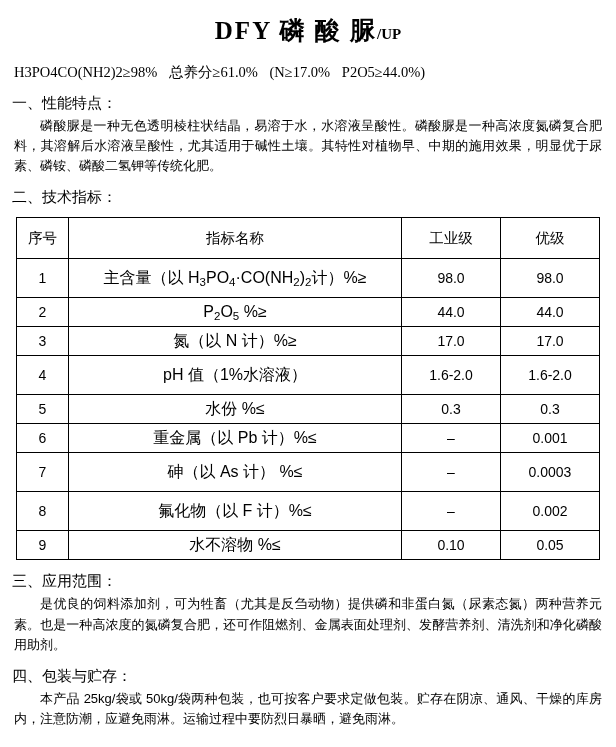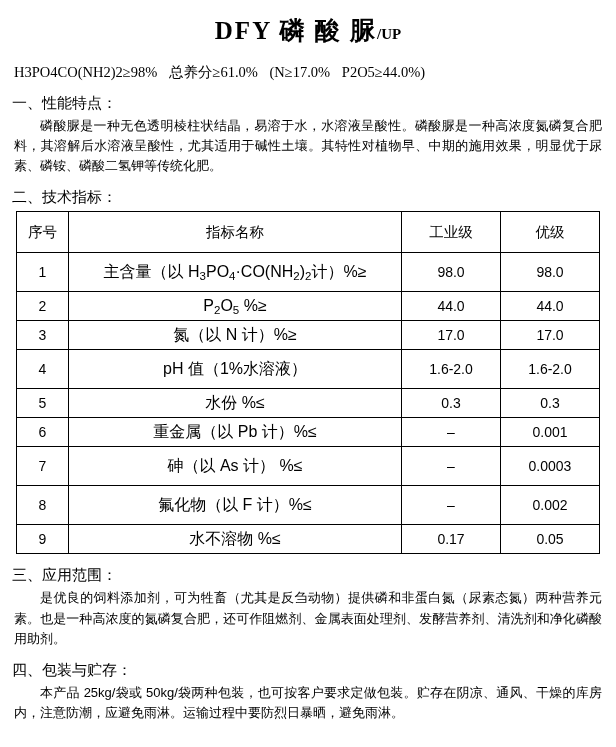--- a/index.html
+++ b/index.html
@@ -54,21 +54,21 @@
   .para {
     margin: 3px 14px 0 14px;
     font-size: 13px;
     line-height: 1.55;
     text-align: justify;
     text-indent: 2em;
     font-family: "Liberation Sans", "DejaVu Sans", sans-serif;
   }
 
   table.spec {
-    margin: 4px auto 0 auto;
+    margin: 10px auto 0 auto;
     width: 583px;
     border-collapse: collapse;
     table-layout: fixed;
     font-size: 14px;
     font-family: "Liberation Sans", "DejaVu Sans", sans-serif;
   }
   table.spec td, table.spec th {
     border: 1px solid #000000;
     text-align: center;
     vertical-align: middle;
@@ -179,21 +179,21 @@
         </tr>
         <tr class="tall">
           <td>8</td>
           <td class="name-cell">氟化物（以 F 计）%≤</td>
           <td>–</td>
           <td>0.002</td>
         </tr>
         <tr>
           <td>9</td>
           <td class="name-cell">水不溶物  %≤</td>
-          <td>0.17</td>
+          <td>0.10</td>
           <td>0.05</td>
         </tr>
       </tbody>
   </table>
 
   <div class="section-head">三、应用范围：</div>
   <div class="para">是优良的饲料添加剂，可为牲畜（尤其是反刍动物）提供磷和非蛋白氮（尿素态氮）两种营养元素。也是一种高浓度的氮磷复合肥，还可作阻燃剂、金属表面处理剂、发酵营养剂、清洗剂和净化磷酸用助剂。</div>
 
   <div class="section-head">四、包装与贮存：</div>
   <div class="para">本产品 25kg/袋或 50kg/袋两种包装，也可按客户要求定做包装。贮存在阴凉、通风、干燥的库房内，注意防潮，应避免雨淋。运输过程中要防烈日暴晒，避免雨淋。</div>

